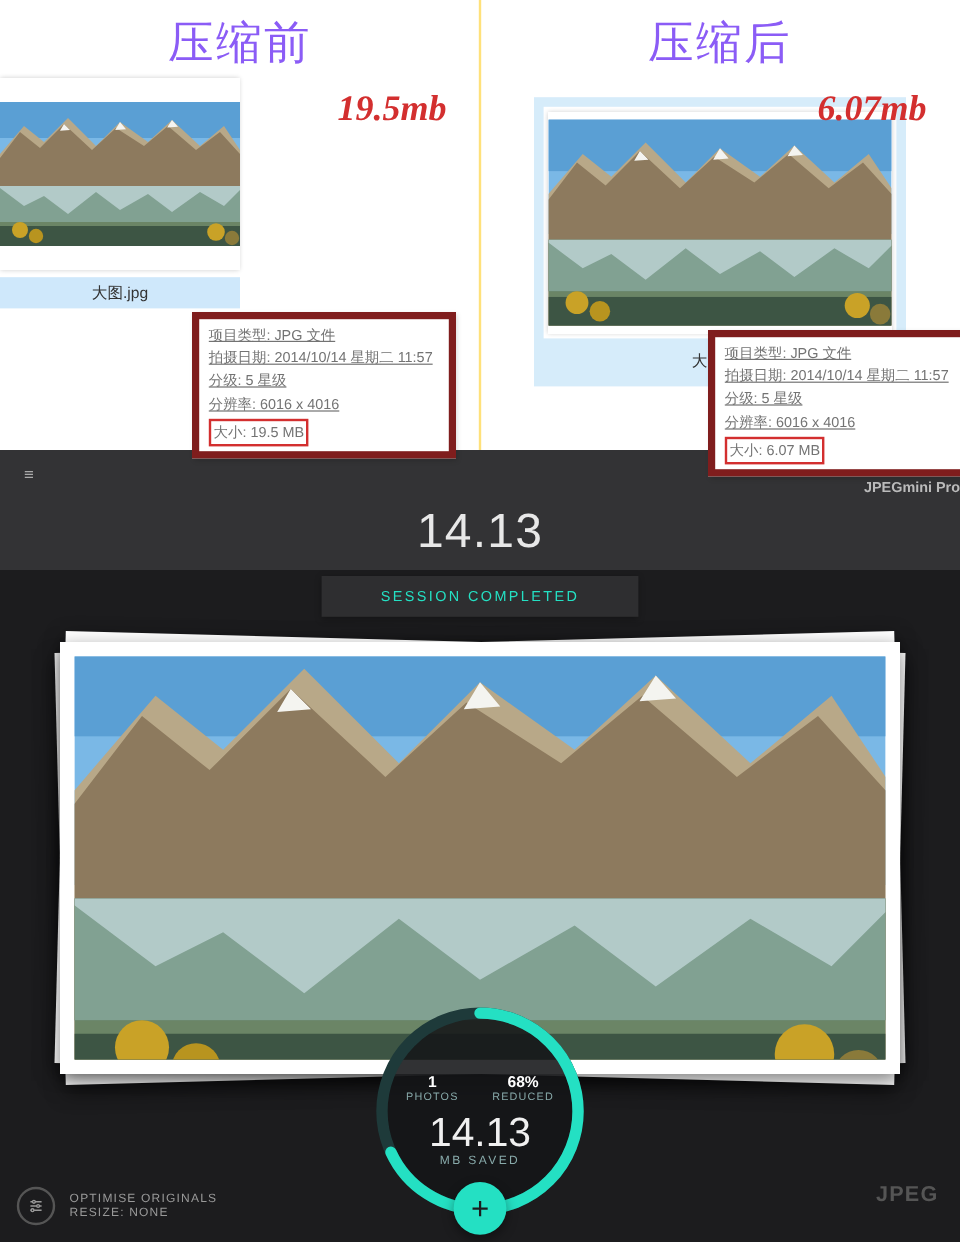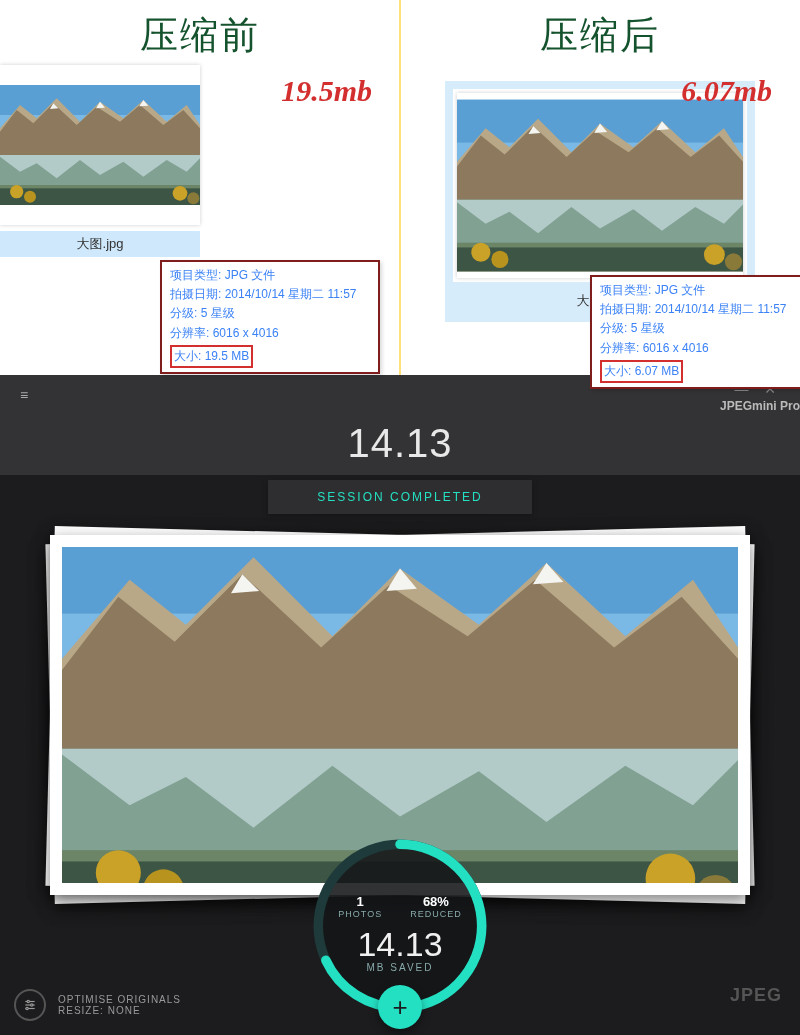--- a/index.html
+++ b/index.html
@@ -1,33 +1,33 @@
 <!DOCTYPE html>
 <html><head>
 <meta charset="utf-8">
 <style>
 * { margin:0; padding:0; box-sizing:border-box; font-family:"Microsoft YaHei",Arial,sans-serif; }
 body { width:800px; height:1035px; background:#fff; overflow:hidden; position:relative; }
 .top { height:375px; display:flex; position:relative; }
 .col { width:50%; position:relative; background:#fff; padding-top:10px; }
 .col.left { border-right:none; }
 .hbar { position:absolute; top:0; left:50%; width:2px; height:375px; background:#ffe17a; transform:translateX(-1px); z-index:2; }
-.cnlabel { font-family:Liberation Sans, sans-serif; font-size:38px; color:#14532d; text-align:center; margin-bottom:4px; letter-spacing:2px; }
+.cnlabel { font-family:Liberation Sans, sans-serif; font-size:38px; color:#8b5cf6; text-align:center; margin-bottom:4px; letter-spacing:2px; }
 .mbtxt { position:absolute; top:74px; right:28px; font-family:Georgia,"Times New Roman",serif; font-style:italic; font-weight:bold; font-size:30px; color:#d32f2f; z-index:3;margin-left:30px; }
 .thumbwrap { margin:0 auto; position:relative; }
 .col.left .thumbwrap { width:200px; margin-left:0; margin-top:0; }
 .col.right .thumbwrap { width:310px; margin-top:20px; background:#d6ecfa; padding:8px; }
 .thumb { width:100%; height:auto; display:block; box-shadow:0 0 4px rgba(0,0,0,0.2); }
 .col.left .thumb { height:160px; }
 .col.right .innerthumb { background:#fff; padding:4px; }
 .col.right .thumb { height:185px; }
 .svgimg { width:100%; height:100%; display:block; }
 .fname { text-align:center; font-size:13px; color:#333; margin-top:6px; padding:4px; }
 .col.left .fname { background:#cfe8fb; }
-.tooltip { position:absolute; background:#fff; border:2px solid #7f1d1d; font-size:12px; line-height:1.6; color:#3b82f6; padding:4px 8px; z-index:4; box-shadow:2px 2px 4px rgba(0,0,0,0.15); }
+.tooltip { position:absolute; background:#fff; border:6px solid #7f1d1d; font-size:12px; line-height:1.6; color:#737373; padding:4px 8px; z-index:4; box-shadow:2px 2px 4px rgba(0,0,0,0.15);text-decoration:underline; }
 .col.left .tooltip { top:260px; left:160px; width:220px; }
 .col.right .tooltip { top:275px; left:190px; width:220px; }
 .sizeHL { border:2px solid #d32f2f; padding:0 2px; display:inline-block; margin-top:2px; }
 
 .app { height:660px; background:linear-gradient(#333335 0,#333335 100px,#1c1c1e 100px,#1c1c1e 100%); position:relative; color:#ccc; overflow:hidden; }
 .titlebar { height:20px; position:relative; }
 .titlebar .ham { position:absolute; top:12px; left:20px; font-size:14px; color:#aaa; cursor:pointer; }
 .titlebar .winctl { position:absolute; top:6px; right:18px; color:#888; font-size:14px; letter-spacing:6px; }
 .appname { text-align:right; font-size:12px; font-weight:600; color:#bbb; margin-top:4px; }
 .hero { text-align:center; margin-top:8px; }

